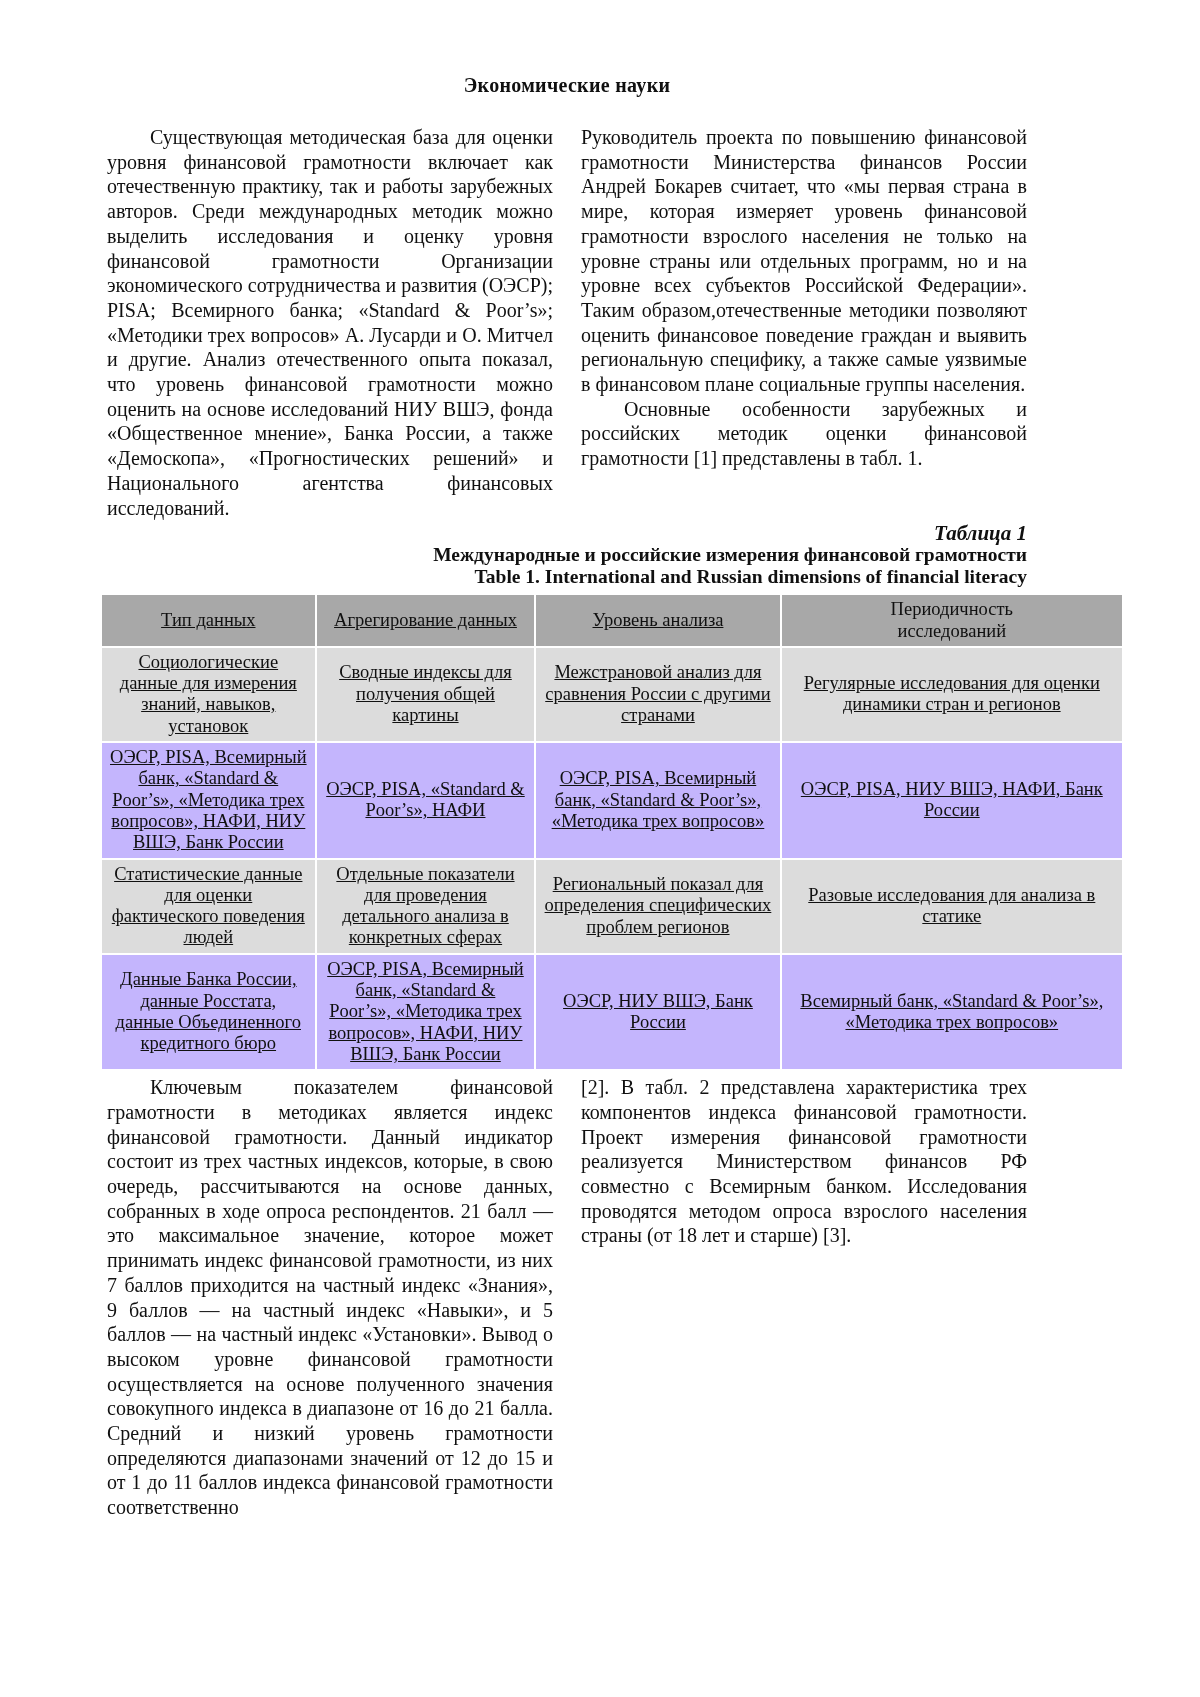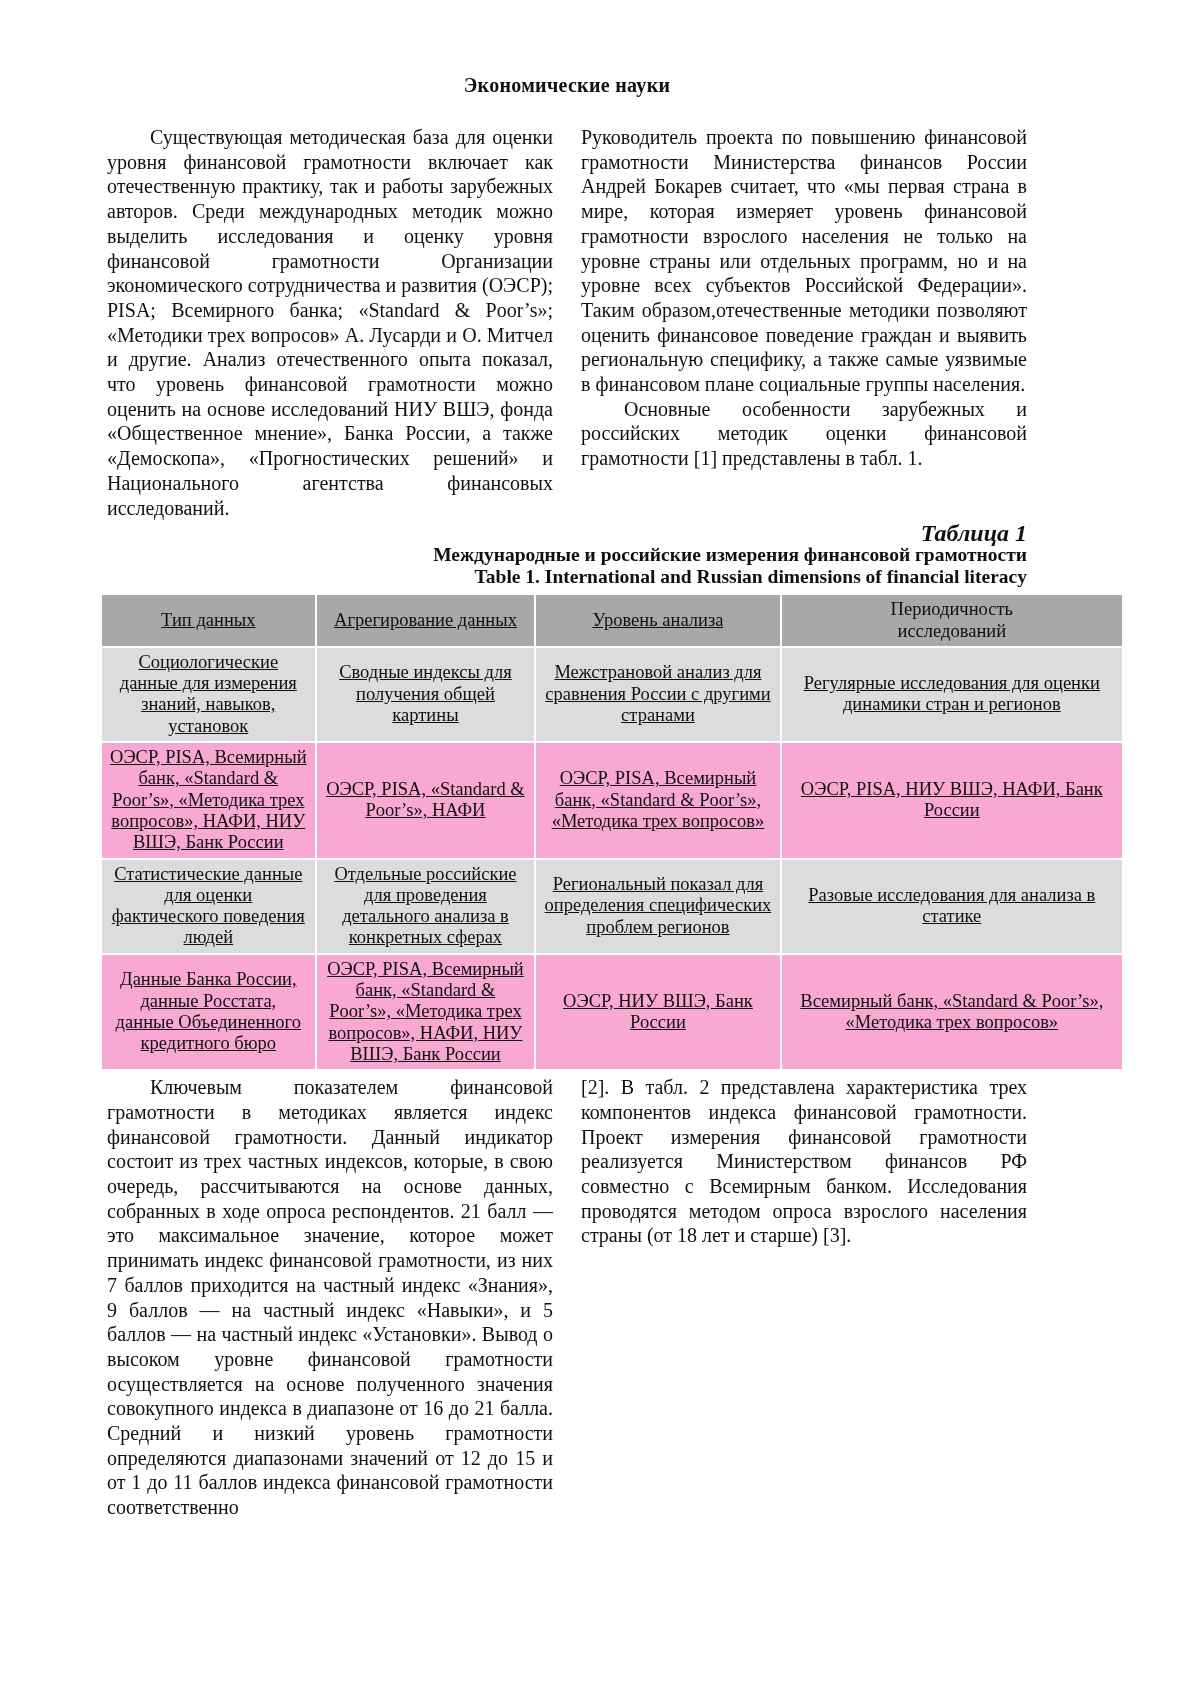--- a/index.html
+++ b/index.html
@@ -32,21 +32,21 @@
   .intro-cols { margin-top: 28px; }
   .body-cols { margin-top: 4px; }
   .col { flex: 1 1 0; min-width: 0; }
   p { margin: 0; }
   p.ind { text-indent: 43px; }
   .table-label {
     margin-top: 2px;
     text-align: right;
     font-weight: bold;
     font-style: italic;
-    font-size: 24px;
+    font-size: 21px;
     line-height: 22px;
   }
   .table-title {
     text-align: right;
     font-weight: bold;
     font-size: 19.5px;
     line-height: 22px;
   }
   table.lit {
     width: 1024px;
@@ -60,21 +60,21 @@
   table.lit th, table.lit td {
     border: 2px solid #ffffff;
     text-align: center;
     vertical-align: middle;
     padding: 4px 8px;
     font-weight: normal;
     overflow-wrap: break-word;
   }
   table.lit thead th { background: var(--header-bg, #a8a8a8); }
   table.lit tr.shade td { background: var(--shade-bg, #dcdcdc); }
-  table.lit tbody tr.plain td { background: #f9a8d4; }
+  table.lit tbody tr.plain td { background: #c4b5fd; }
   .th-narrow { display: inline-block; max-width: 170px; }
   .footer {
     position: absolute;
     top: 1479px;
     left: 95px;
     width: 1010px;
     font-size: 19.5px;
     line-height: 23px;
     white-space: nowrap;
   }
@@ -128,21 +128,21 @@
         <td>Регулярные исследования для оценки динамики стран и регионов</td>
       </tr>
       <tr class="plain">
         <td>ОЭСР, PISA, Всемирный банк, «Standard &amp; Poor’s», «Методика трех вопросов», НАФИ, НИУ ВШЭ, Банк России</td>
         <td>ОЭСР, PISA, «Standard &amp; Poor’s», НАФИ</td>
         <td>ОЭСР, PISA, Всемирный банк, «Standard &amp; Poor’s», «Методика трех вопросов»</td>
         <td>ОЭСР, PISA, НИУ ВШЭ, НАФИ, Банк России</td>
       </tr>
       <tr class="shade">
         <td>Статистические данные для оценки фактического поведения людей</td>
-        <td>Отдельные российские для проведения детального анализа в конкретных сферах</td>
+        <td>Отдельные показатели для проведения детального анализа в конкретных сферах</td>
         <td>Региональный показал для определения специфических проблем регионов</td>
         <td>Разовые исследования для анализа в статике</td>
       </tr>
       <tr class="plain">
         <td>Данные Банка России, данные Росстата, данные Объединенного кредитного бюро</td>
         <td>ОЭСР, PISA, Всемирный банк, «Standard &amp; Poor’s», «Методика трех вопросов», НАФИ, НИУ ВШЭ, Банк России</td>
         <td>ОЭСР, НИУ ВШЭ, Банк России</td>
         <td>Всемирный банк, «Standard &amp; Poor’s», «Методика трех вопросов»</td>
       </tr>
     </tbody>

